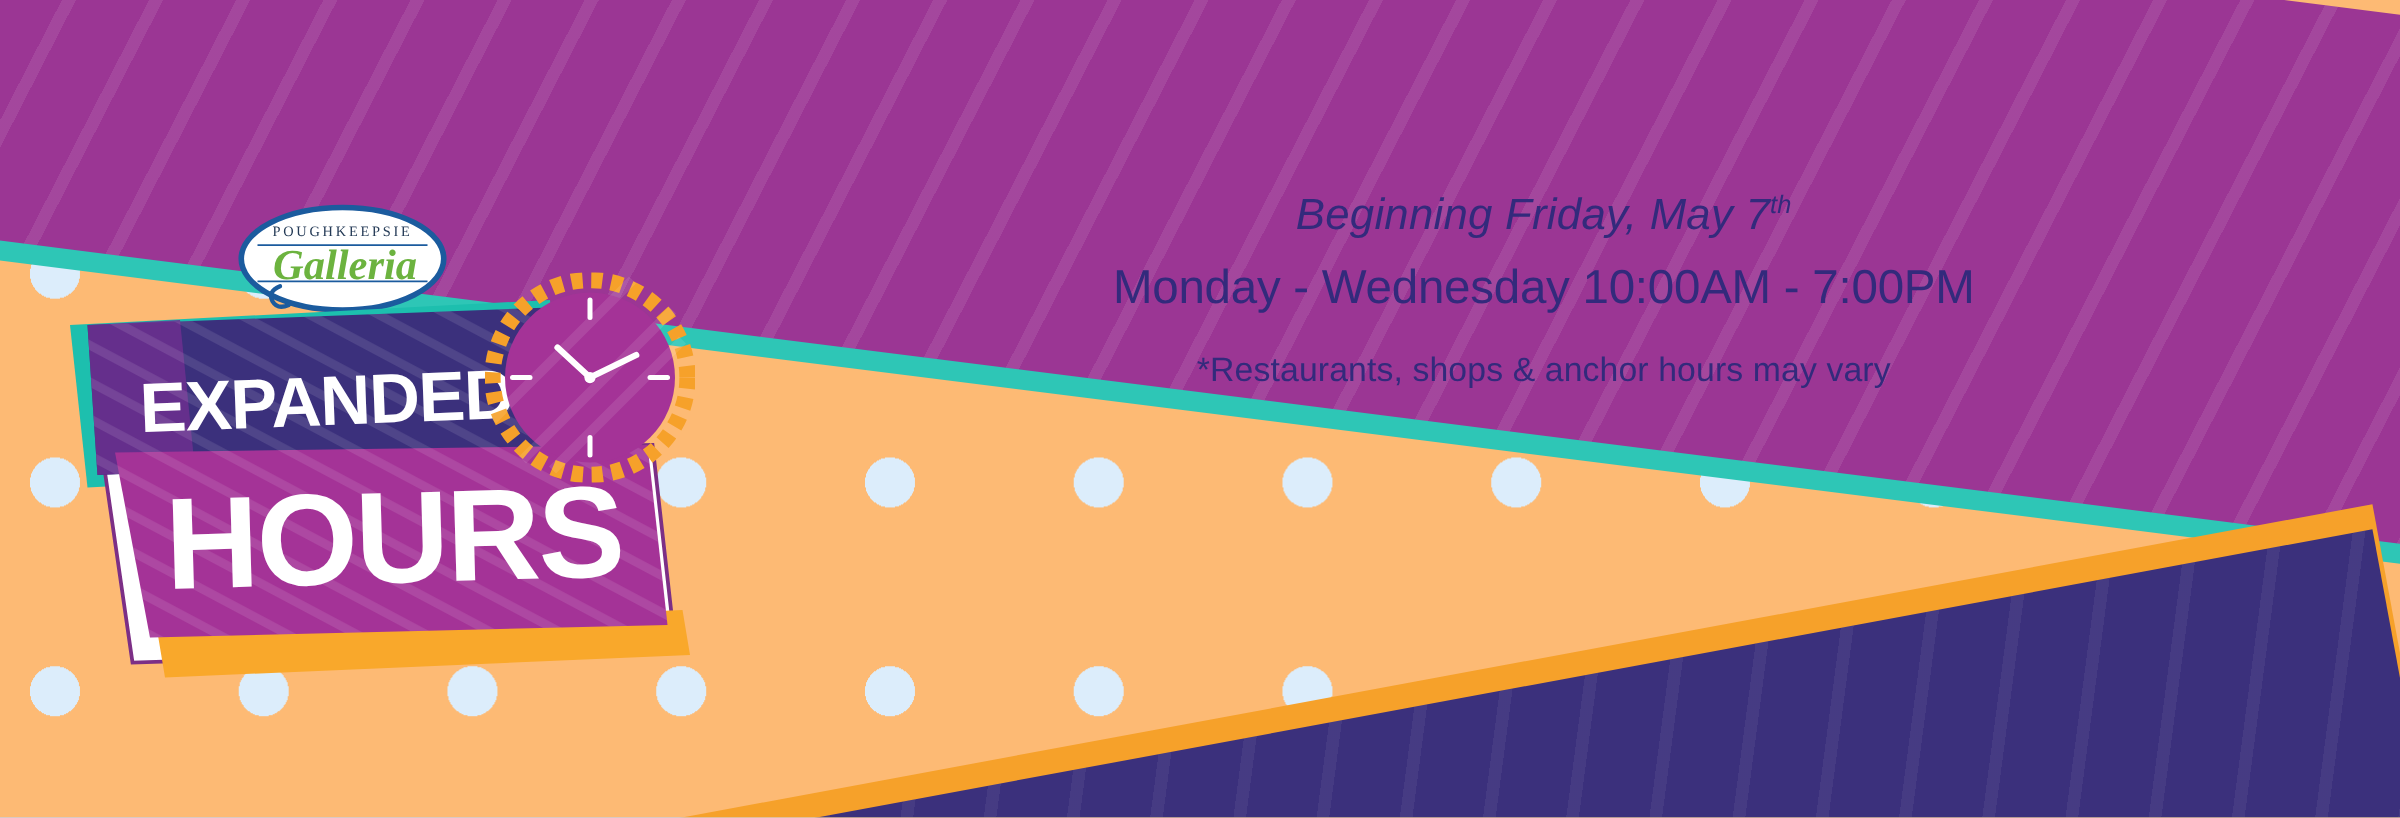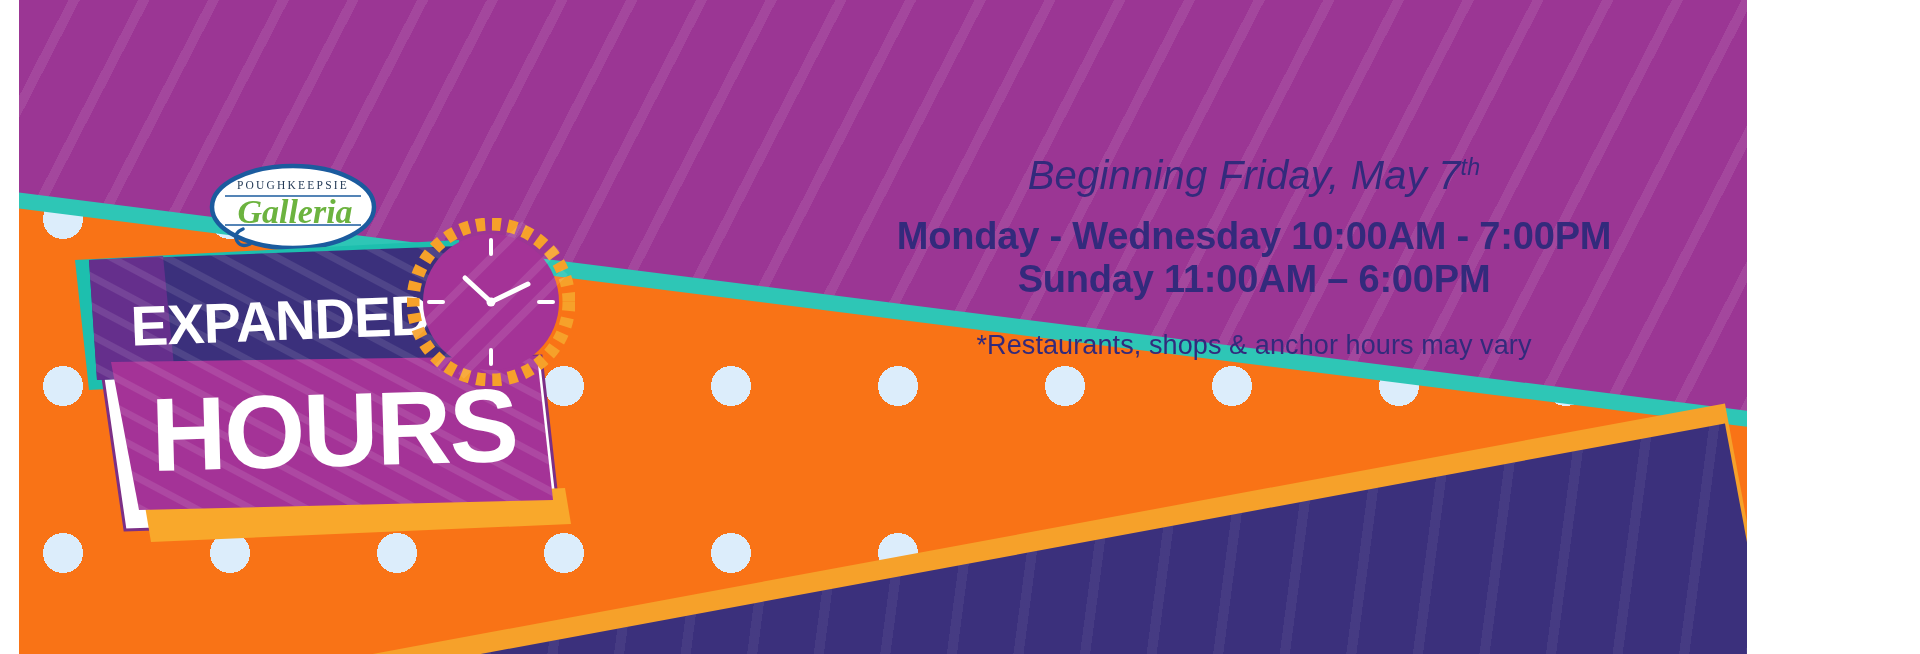--- a/index.html
+++ b/index.html
@@ -5,24 +5,23 @@
   * { margin:0; padding:0; box-sizing:border-box; }
   html, body {
     width:1920px; height:654px;
     overflow:hidden;
     background:#ffffff;
     font-family:"Liberation Sans", sans-serif;
   }
 
   #banner {
     position:relative;
-    width:1728px; height:654px;
-    background:#f97316;
-    overflow:hidden;
-    margin-left:19px;
+    width:1920px; height:654px;
+    background:#fdba74;
+    overflow:hidden;
   }
 
   
   .dots {
     position:absolute; inset:0;
     background-image:
       radial-gradient(circle 20px at 20px 20px, #dcedfb 0 20px, transparent 20px);
     background-size:167px 167px;
     background-position:24px 32px;
     z-index:1;
@@ -99,32 +98,32 @@
   
   .copy {
     position:absolute;
     left:640px; top:150px;
     width:1190px;
     z-index:9;
     text-align:center;
     color:#332a7c;
   }
   .copy .headline {
-    font-size:40px;
+    font-size:35px;
     font-style:italic;
     font-weight:400;
     letter-spacing:0.2px;
     line-height:1.28;
     margin-bottom:14px;
   }
   .copy .headline sup { font-size:0.58em; vertical-align:super; font-style:italic; }
 
   .copy .hours-line {
     font-size:38px;
-    font-weight:bold;
+    font-weight:normal;
     line-height:1.12;
     letter-spacing:-0.2px;
     white-space:nowrap;
   }
   .copy .footnote {
     margin-top:30px;
     font-size:27px;
     font-weight:400;
     letter-spacing:0.1px;
   }
@@ -215,17 +214,16 @@
       <line x1="84" y1="84" x2="58" y2="60" stroke="#ffffff" stroke-width="5" stroke-linecap="round"></line>
       <circle cx="84" cy="84" r="4.5" fill="#ffffff"></circle>
     </svg>
   </div>
 
   <div class="copy">
     <div class="headline">
       <span>Beginning Friday, May 7</span><sup>th</sup>
     </div>
     <div class="hours-line">Monday - Wednesday 10:00AM - 7:00PM</div>
-    <div class="hours-line">Sunday 11:00AM – 6:00PM</div>
     <div class="footnote">*Restaurants, shops &amp; anchor hours may vary</div>
   </div>
 
 </div>
 
 </body></html>

